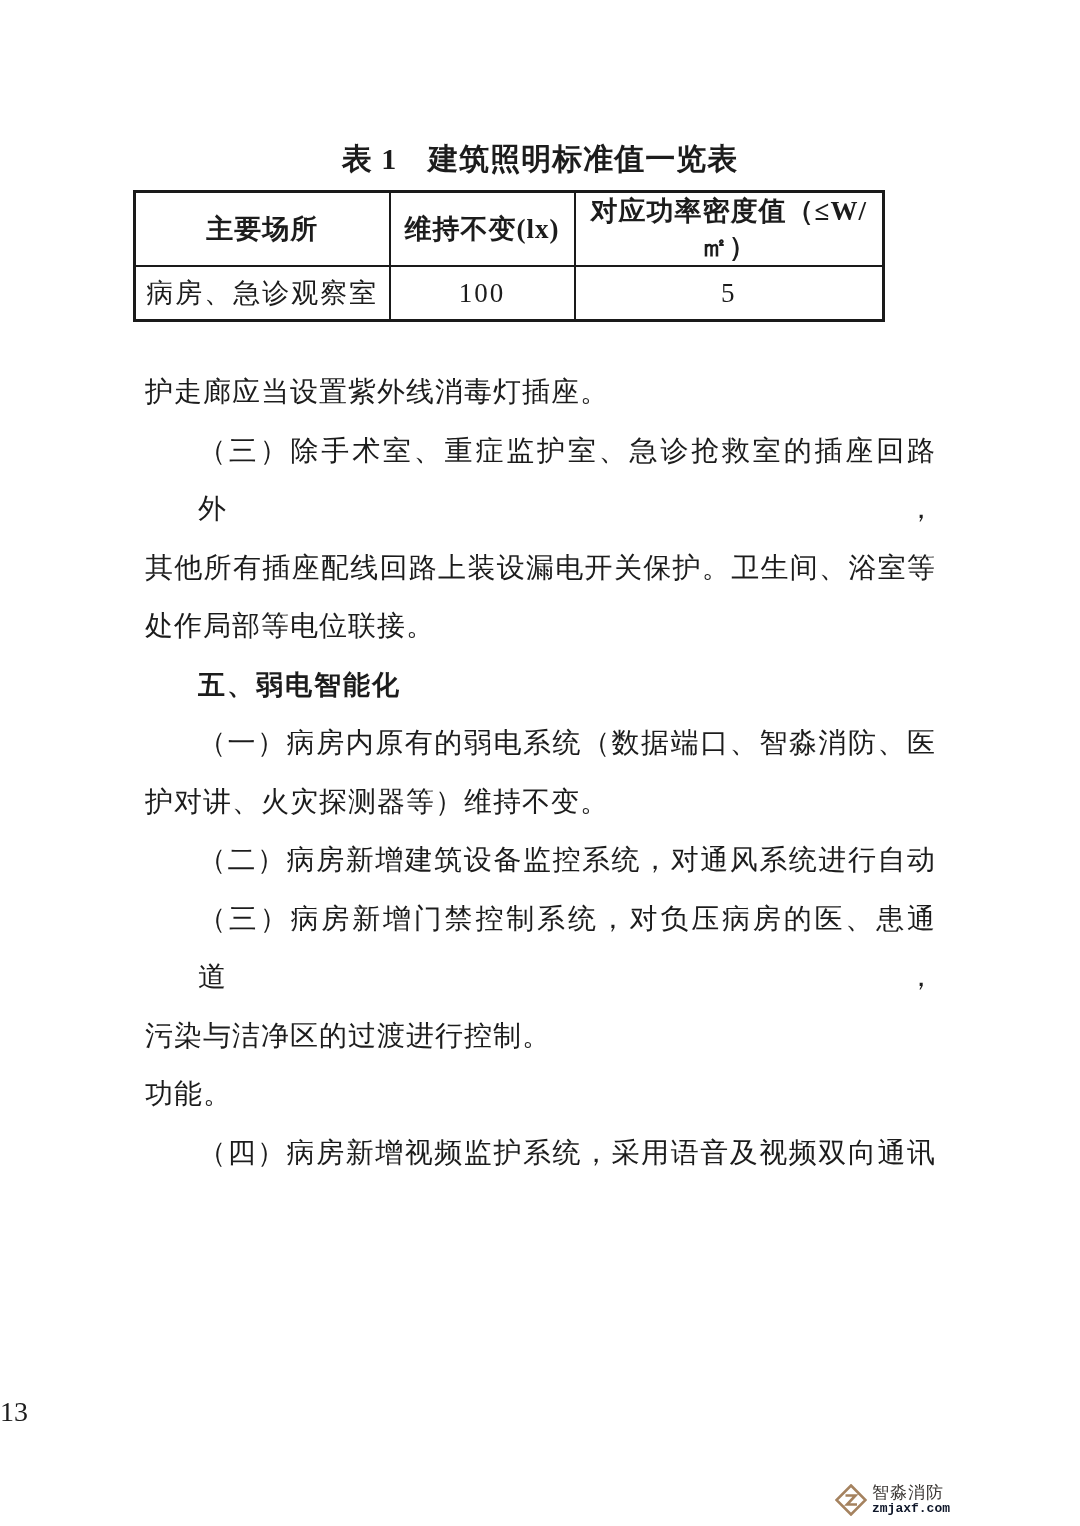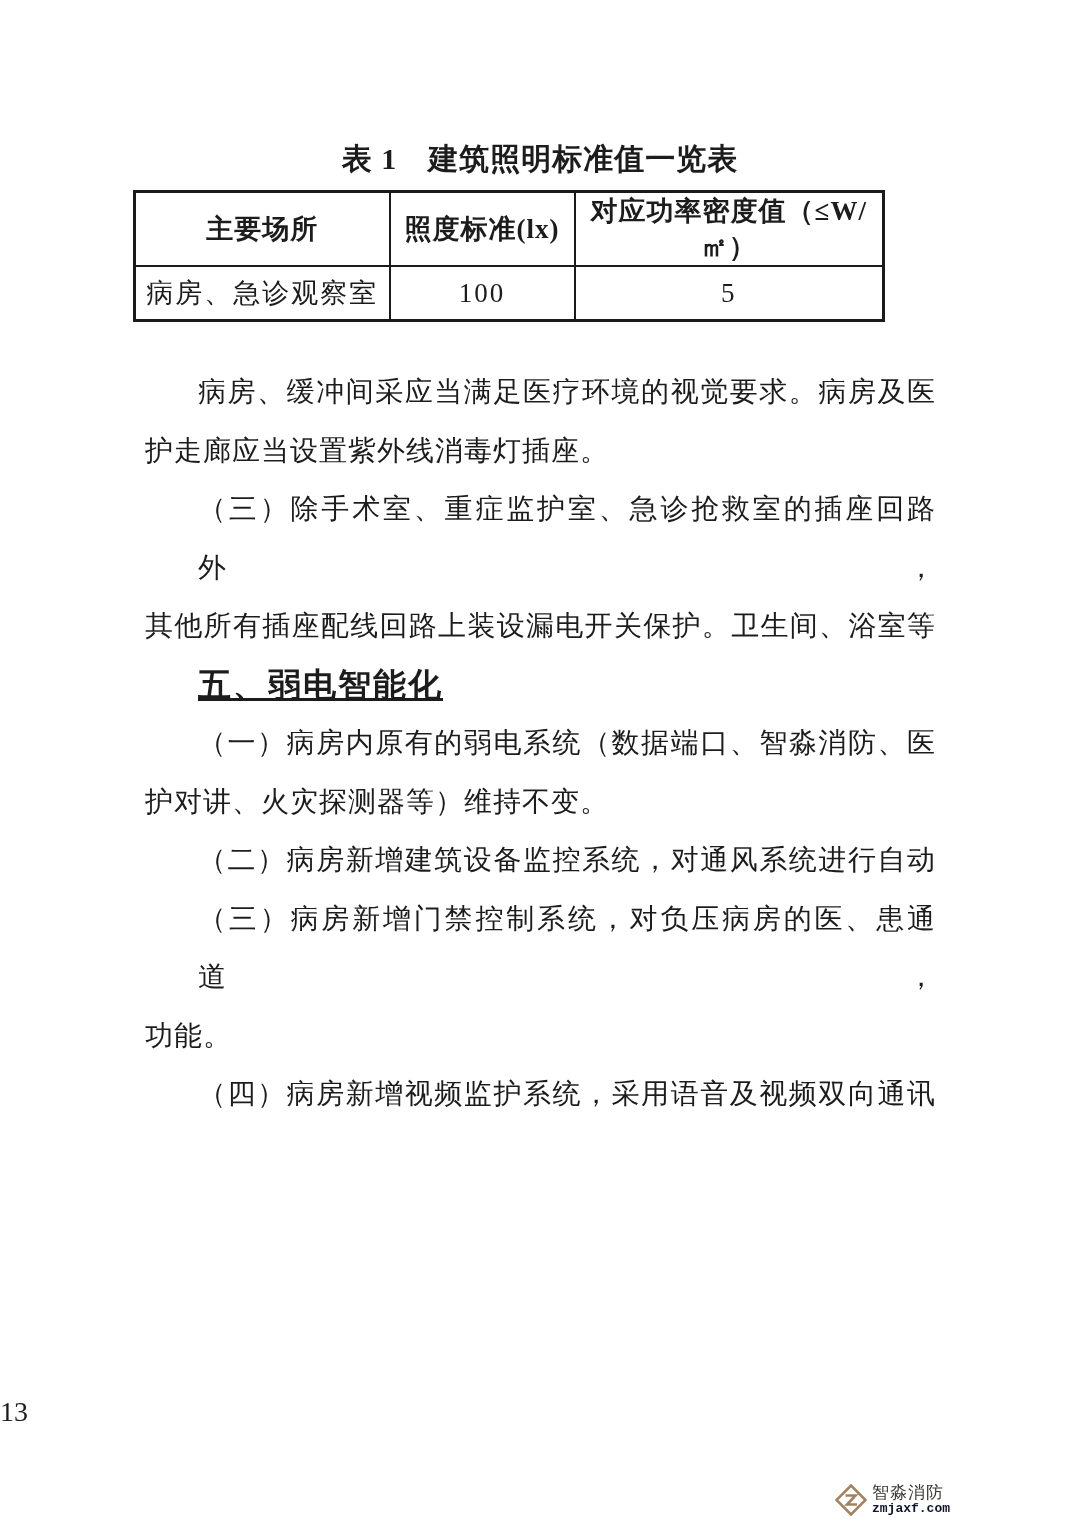--- a/index.html
+++ b/index.html
@@ -53,24 +53,23 @@
     font-size: 28px;
     line-height: 58.5px;
     letter-spacing: 1px;
   }
   .ln { text-align: justify; text-align-last: justify; }
   .ln.last { text-align-last: left; }
   .ln.indent { padding-left: 53px; }
   .ln.heading {
     font-family: "Liberation Sans", "DejaVu Sans", sans-serif;
     font-weight: bold;
-    font-size: 33px;
+    font-size: 27px;
     text-align-last: left;
     letter-spacing: 2px;
-    text-decoration: underline;
   }
 
   
   .page-number {
     position: absolute;
     top: 1400px;
     left: 0;
     width: 1080px;
     text-align: left;
     font-size: 28px;
@@ -115,44 +114,45 @@
   <div class="std-table-wrap">
     <table class="std">
       <colgroup>
         <col style="width:255px">
         <col style="width:185px">
         <col style="width:309px">
       </colgroup>
       <thead>
         <tr>
           <th>主要场所</th>
-          <th>照度标准(lx)</th>
+          <th>维持不变(lx)</th>
           <th>对应功率密度值（≤W/㎡）</th>
         </tr>
       </thead>
       <tbody>
         <tr>
           <td>病房、急诊观察室</td>
           <td>100</td>
           <td>5</td>
         </tr>
       </tbody>
     </table>
   </div>
 
   <div class="textblock">
-    <div class="ln indent">病房、缓冲间采应当满足医疗环境的视觉要求。病房及医</div>
     <div class="ln last">护走廊应当设置紫外线消毒灯插座。</div>
     <div class="ln indent">（三）除手术室、重症监护室、急诊抢救室的插座回路外，</div>
     <div class="ln">其他所有插座配线回路上装设漏电开关保护。卫生间、浴室等</div>
+    <div class="ln last">处作局部等电位联接。</div>
     <div class="ln heading indent">五、弱电智能化</div>
     <div class="ln indent">（一）病房内原有的弱电系统（数据端口、智淼消防、医</div>
     <div class="ln last">护对讲、火灾探测器等）维持不变。</div>
     <div class="ln indent">（二）病房新增建筑设备监控系统，对通风系统进行自动</div>
     <div class="ln indent">（三）病房新增门禁控制系统，对负压病房的医、患通道，</div>
+    <div class="ln last">污染与洁净区的过渡进行控制。</div>
     <div class="ln last">功能。</div>
     <div class="ln indent">（四）病房新增视频监护系统，采用语音及视频双向通讯</div>
   </div>
 
   <div class="page-number">13</div>
 
   <div class="watermark">
     <svg class="wm-logo" viewBox="0 0 32 32" aria-hidden="true">
       <path d="M16 1.5 L30.5 16 L16 30.5 L1.5 16 Z" fill="none" stroke="#a5825f" stroke-width="2.6"></path>
       <path d="M10.5 11.5 L20.5 11.5 L12 20.5 L22 20.5" fill="none" stroke="#a5825f" stroke-width="2.6"></path>

